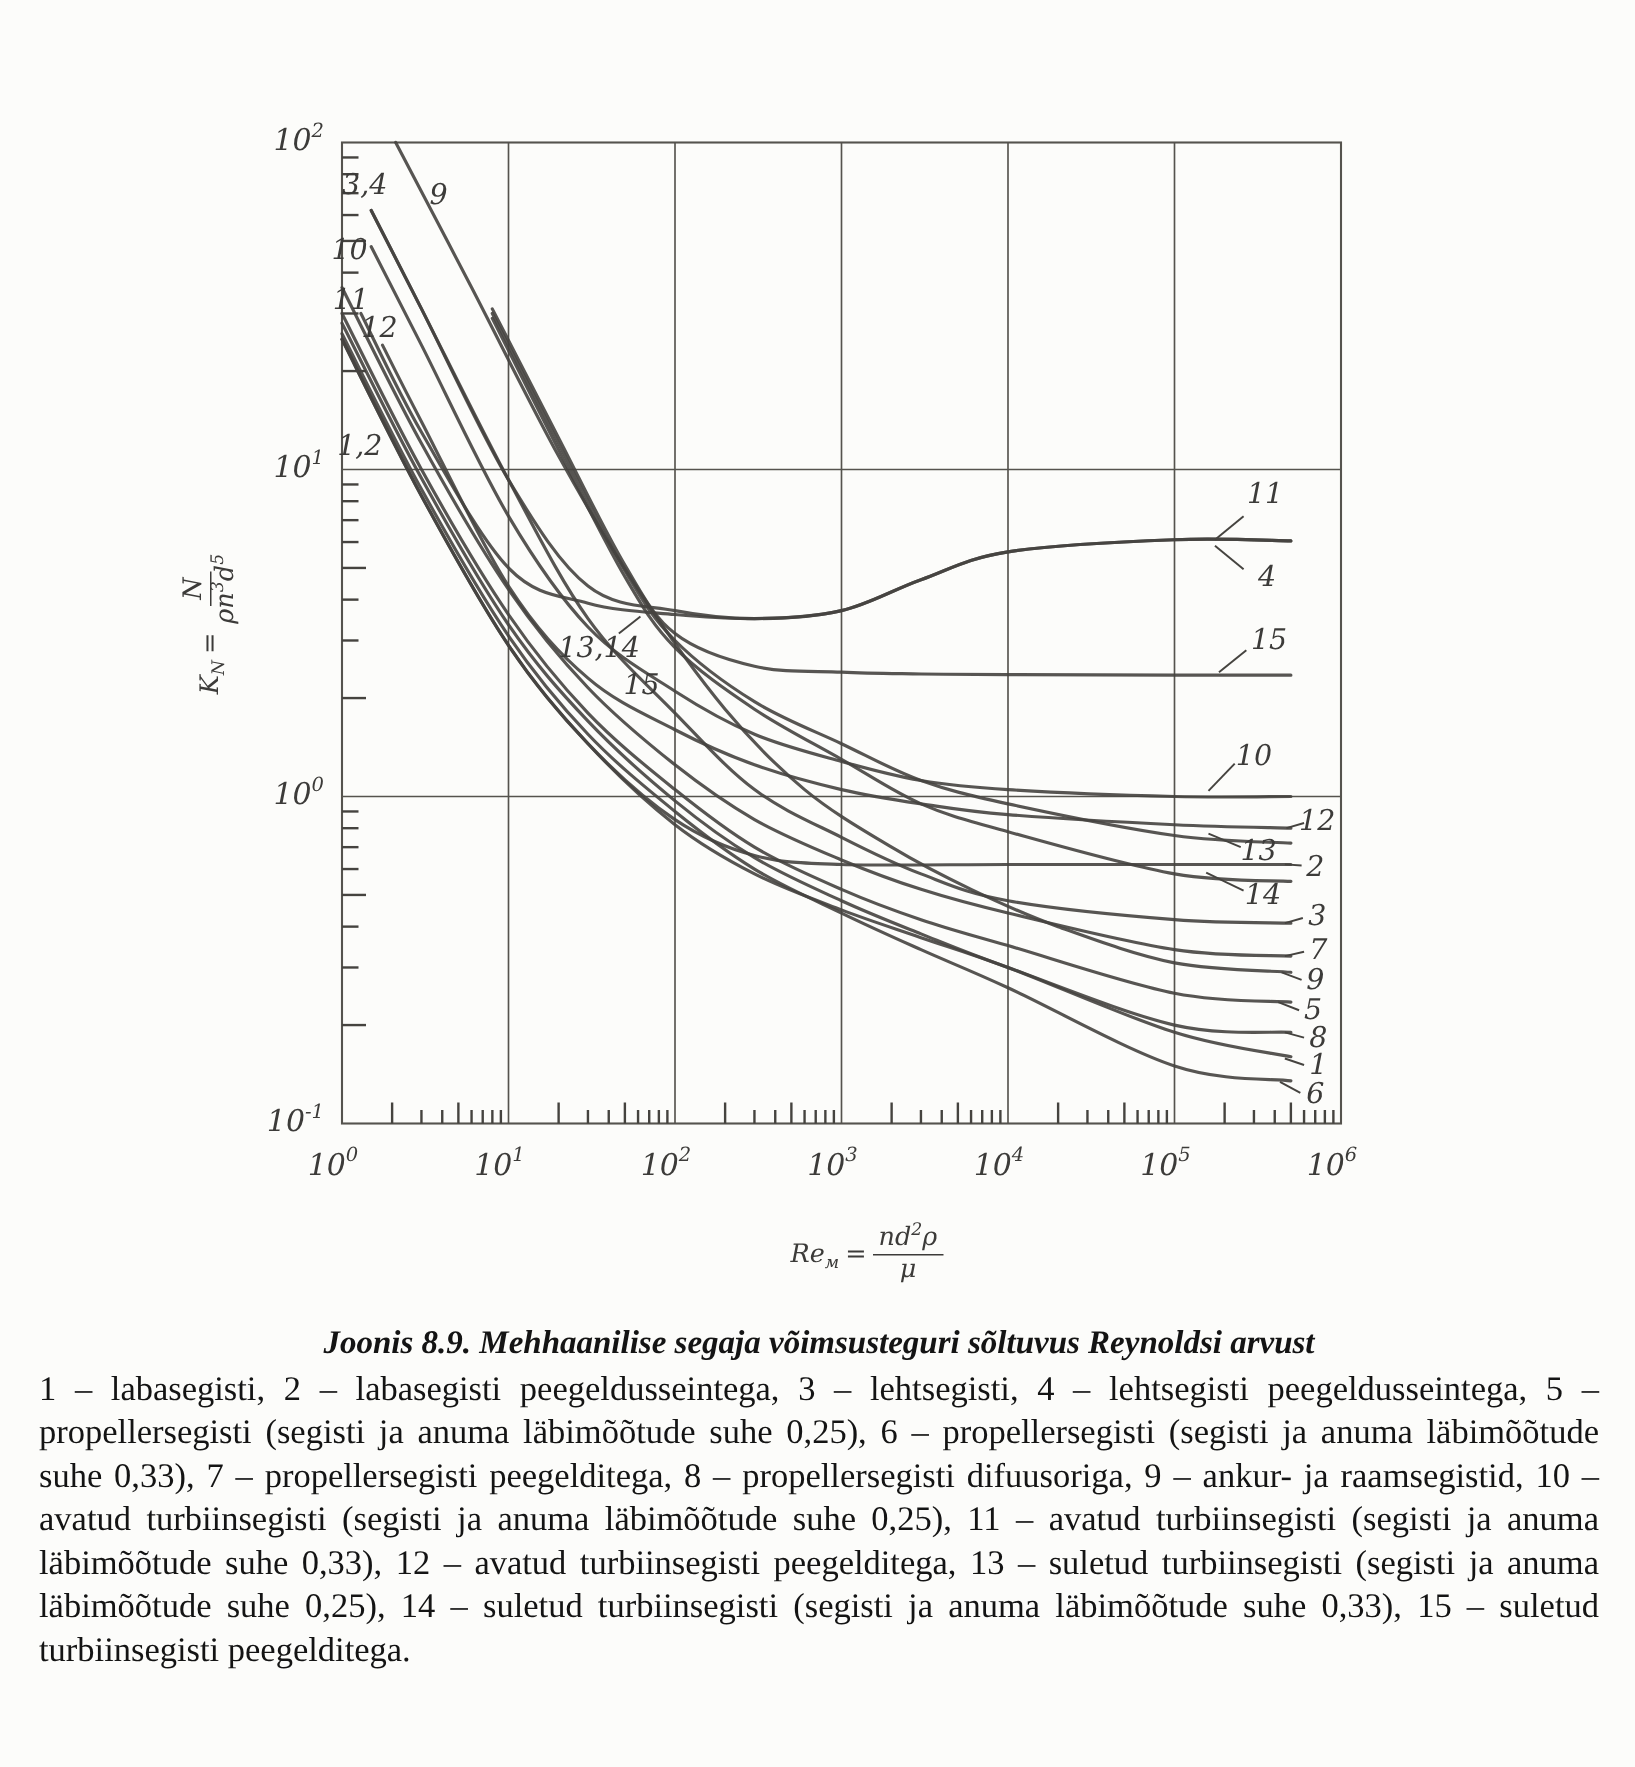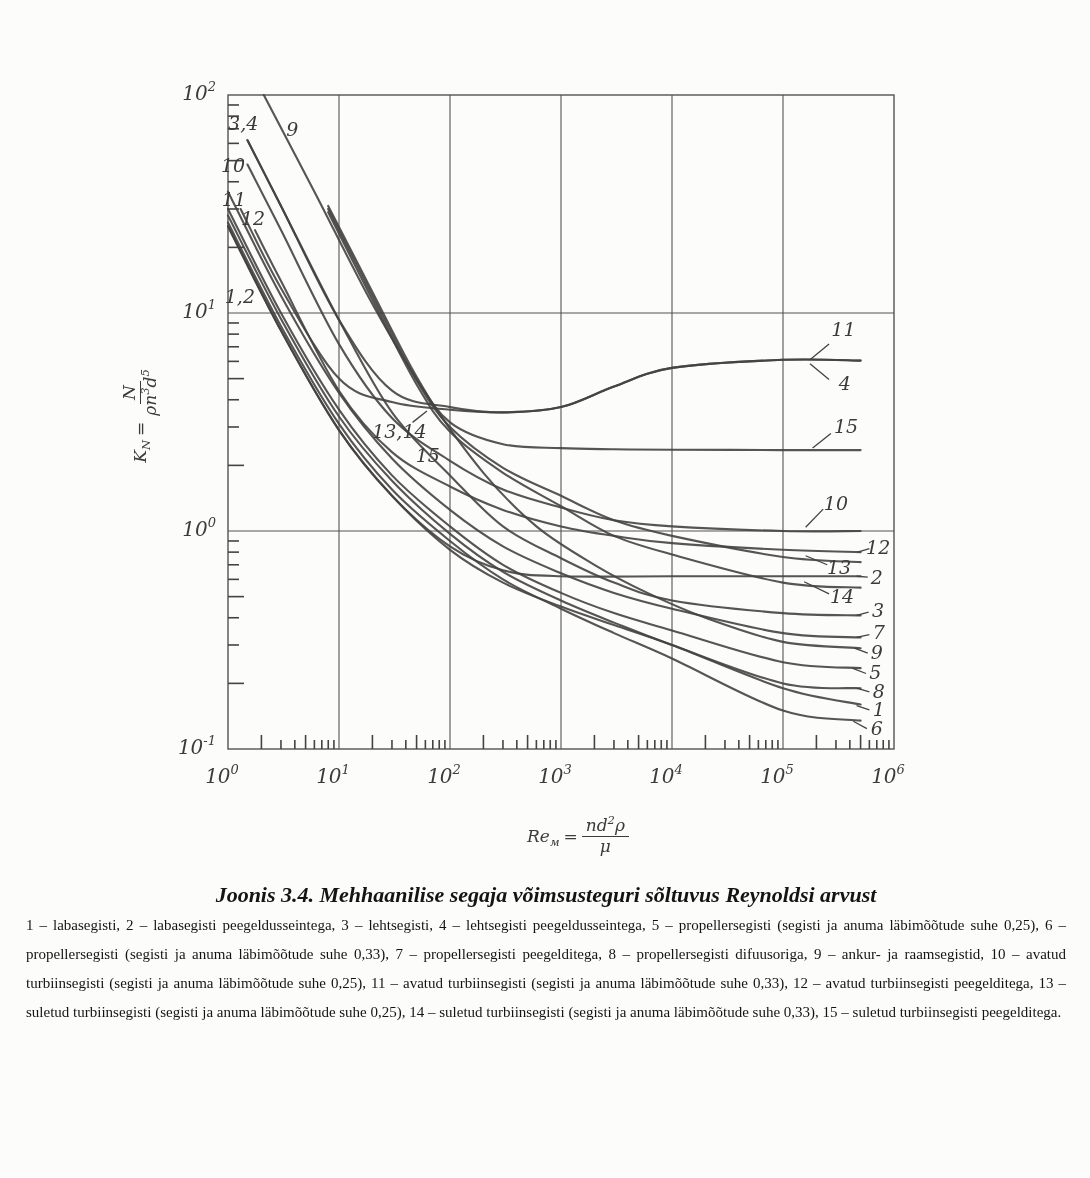--- a/index.html
+++ b/index.html
@@ -14,21 +14,21 @@
   .axis-title sup{font-size:68%;line-height:0;}
   .y-title{left:52px;top:384px;width:176px;height:62px;justify-content:center;
            transform:rotate(-90deg);}
   .x-title{left:527px;top:817px;}
   .frac{display:inline-flex;flex-direction:column;align-items:center;line-height:1.05;}
   .frac .num{border-bottom:1.4px solid #3c3b39;padding:0 4px 1px 4px;}
   .frac .den{padding:1px 2px 0 2px;}
   .caption{position:absolute;left:26px;right:24px;top:882px;color:#141414;}
   .caption-title{text-align:center;font-weight:bold;font-style:italic;font-size:22px;
                  margin:0 0 3px 0;}
-  .caption-body{margin:0;font-size:15px;line-height:29px;text-align:justify;
+  .caption-body{margin:0;font-size:23px;line-height:29px;text-align:justify;
                 text-align-last:left;}
 </style>
 </head>
 <body>
 
 <div class="page">
 
   <svg id="chart-svg" class="chart-svg" width="1090" height="860">
       <rect x="228" y="95" width="666" height="654" fill="none" stroke="#55534e" stroke-width="1.4"></rect>
       <line x1="339" y1="95" x2="339" y2="749" stroke="#55534e" stroke-width="1.1"></line>
@@ -189,17 +189,17 @@
   <div class="axis-title x-title">
     <span><span>Re</span><sub>м</sub></span>
       <span>=</span>
       <span class="frac">
         <span class="num"><span>nd</span><sup>2</sup><span>ρ</span></span>
         <span class="den">μ</span>
       </span>
   </div>
 
   <div class="caption">
-    <p class="caption-title">Joonis 3.4. Mehhaanilise segaja võimsusteguri sõltuvus Reynoldsi arvust</p>
+    <p class="caption-title">Joonis 8.9. Mehhaanilise segaja võimsusteguri sõltuvus Reynoldsi arvust</p>
     <p class="caption-body">1 – labasegisti, 2 – labasegisti peegeldusseintega, 3 – lehtsegisti, 4 – lehtsegisti peegeldusseintega, 5 – propellersegisti (segisti ja anuma läbimõõtude suhe 0,25), 6 – propellersegisti (segisti ja anuma läbimõõtude suhe 0,33), 7 – propellersegisti peegelditega, 8 – propellersegisti difuusoriga, 9 – ankur- ja raamsegistid, 10 – avatud turbiinsegisti (segisti ja anuma läbimõõtude suhe 0,25), 11 – avatud turbiinsegisti (segisti ja anuma läbimõõtude suhe 0,33), 12 – avatud turbiinsegisti peegelditega, 13 – suletud turbiinsegisti (segisti ja anuma läbimõõtude suhe 0,25), 14 – suletud turbiinsegisti (segisti ja anuma läbimõõtude suhe 0,33), 15 – suletud turbiinsegisti peegelditega.</p>
   </div>
 
 </div>
 
 </body></html>

